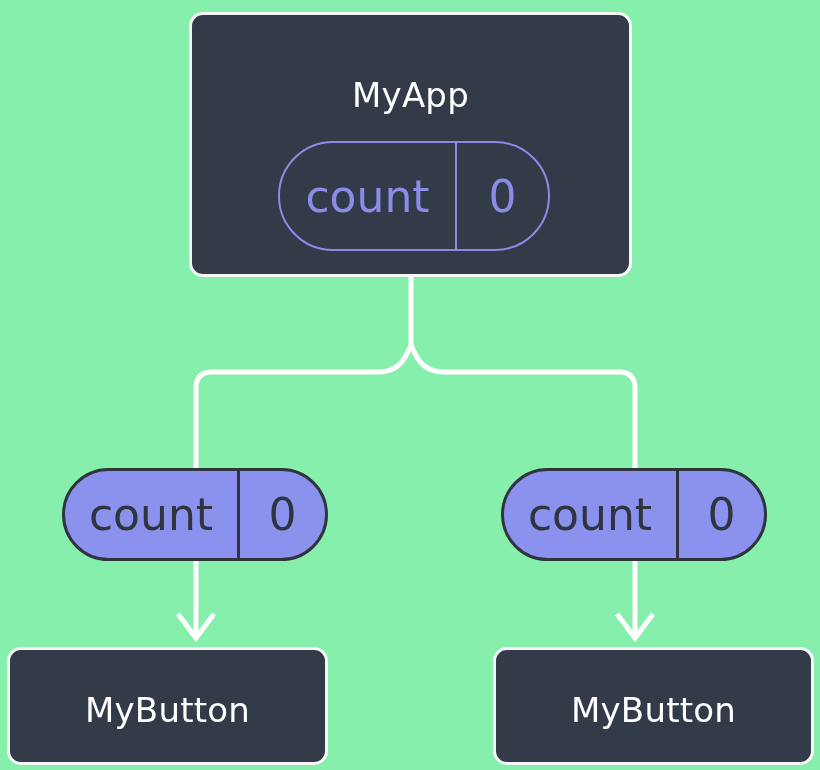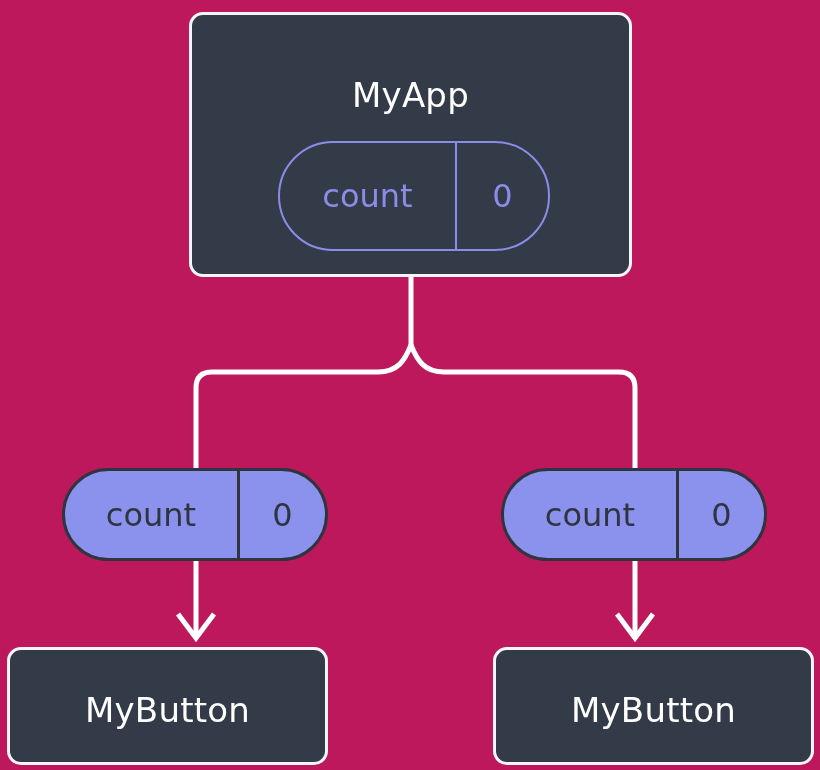--- a/index.html
+++ b/index.html
@@ -4,21 +4,21 @@
 <style>
   html, body {
     margin: 0;
     padding: 0;
     background: #000000;
   }
   #canvas {
     position: relative;
     width: 820px;
     height: 770px;
-    background: #be185d;
+    background: #86efac;
     overflow: hidden;
     font-family: "DejaVu Sans", sans-serif;
   }
   #edges {
     position: absolute;
     left: 0;
     top: 0;
     width: 820px;
     height: 770px;
     pointer-events: none;
@@ -50,21 +50,21 @@
     box-sizing: border-box;
     display: flex;
     align-items: stretch;
     border-radius: 999px;
     overflow: hidden;
   }
   .pill .cell {
     display: flex;
     align-items: center;
     justify-content: center;
-    font-size: 32px;
+    font-size: 44px;
     font-family: "DejaVu Sans", sans-serif;
     white-space: nowrap;
     box-sizing: border-box;
   }
   .pill .cell-key { flex: 0 0 auto; }
   .pill .cell-val { flex: 1 1 auto; }
 
   
   .pill.outlined {
     background: transparent;

